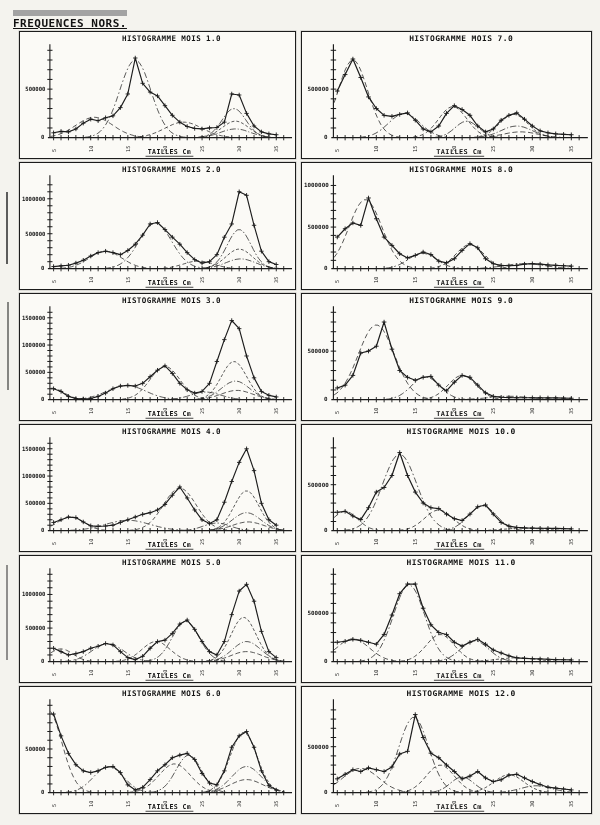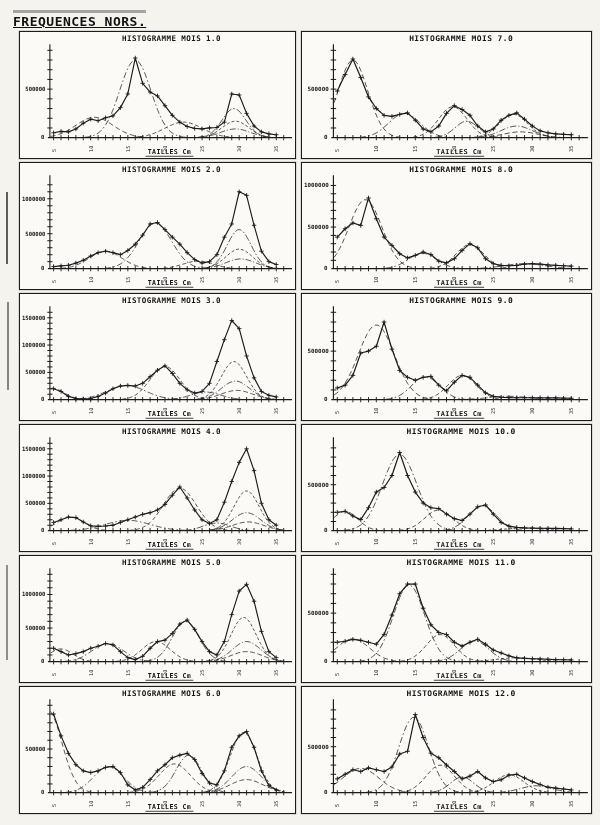--- a/index.html
+++ b/index.html
@@ -4,23 +4,23 @@
 <style>
   html,body{margin:0;padding:0;}
   body{
     width:600px;height:825px;position:relative;overflow:hidden;
     background:#f4f3ee;
     font-family:"DejaVu Sans Mono", monospace;
     color:#161616;
   }
   .page-header{
     position:absolute;left:13px;top:10px;
-    font-size:13px;font-weight:bold;letter-spacing:.5px;
+    font-size:11px;font-weight:bold;letter-spacing:.5px;
     text-decoration:underline;color:#111;
-    border-top:3px solid #a3a3a3;padding-top:1px;
+    border-top:6px solid #a3a3a3;padding-top:1px;
   }
   .charts-grid{
     position:absolute;left:19px;top:31px;
     display:grid;
     grid-template-columns:277px 291px;
     grid-auto-rows:128px;
     column-gap:5px;row-gap:3px;text-decoration:underline;
   }
   .chart-panel{
     background:#fbfaf6;

